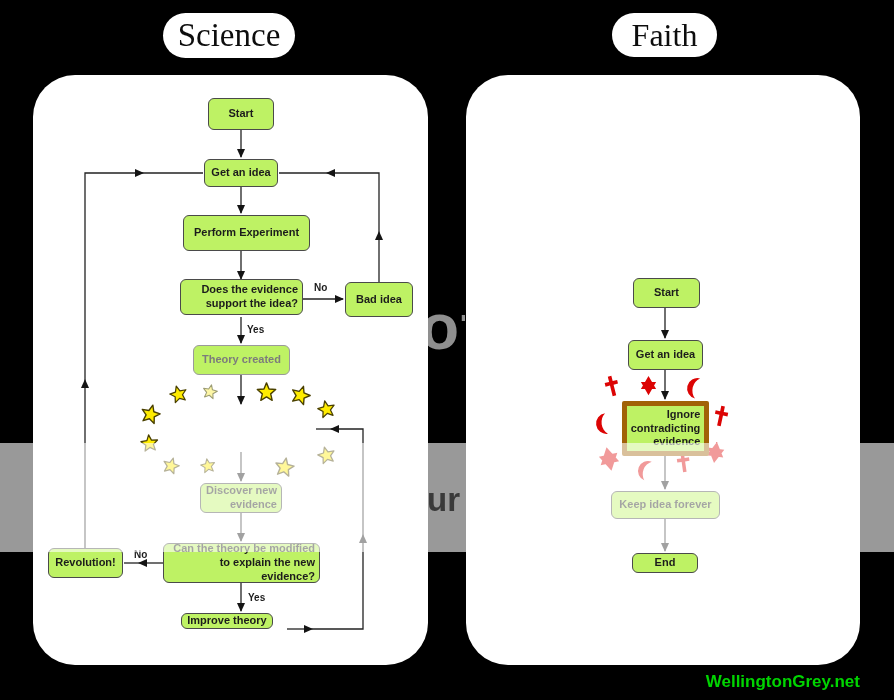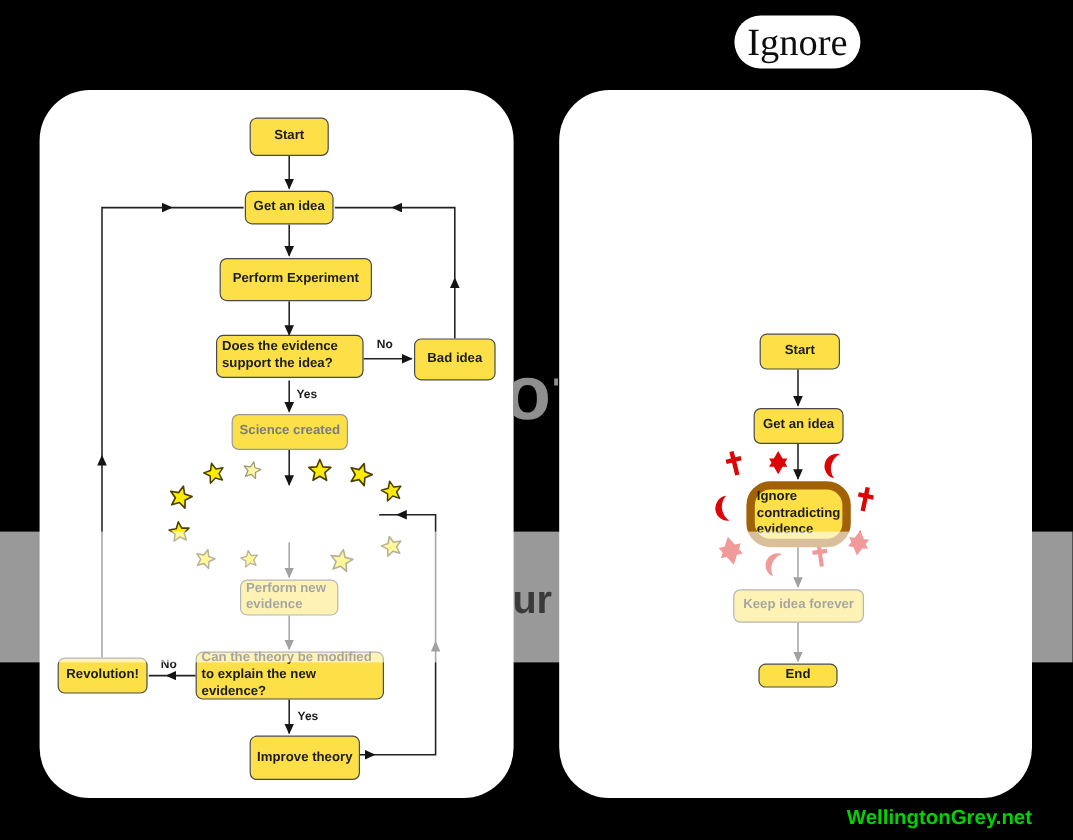--- a/index.html
+++ b/index.html
@@ -7,28 +7,28 @@
          font-family:"Liberation Sans","DejaVu Sans",sans-serif;}
   .capsule{position:absolute;background:#fff;border-radius:26px;display:flex;align-items:center;
            justify-content:center;font-family:"Liberation Serif","DejaVu Serif",serif;
            color:#0d0d0d;z-index:4;}
   .capsule.science{left:163px;top:13px;width:132px;height:45px;font-size:33px;}
   .capsule.faith{left:612px;top:13px;width:105px;height:44px;font-size:32px;}
   .panel{position:absolute;top:75px;height:590px;background:#fff;border-radius:42px;z-index:2;}
   .panel.science{left:33px;width:395px;}
   .panel.faith{left:466px;width:394px;}
   .connectors{position:absolute;left:0;top:0;width:100%;height:100%;}
-  .node{position:absolute;background:#fde047;border:1.5px solid #4a4a4a;border-radius:6px;
-        display:flex;align-items:center;justify-content:center;text-align:left;
+  .node{position:absolute;background:#bef264;border:1.5px solid #4a4a4a;border-radius:6px;
+        display:flex;align-items:center;justify-content:center;text-align:right;
         font-size:11px;font-weight:bold;color:#1c1c1c;line-height:1.25;
         padding:2px 4px;box-sizing:border-box;}
   .node.muted{border-color:#9a9a9a;color:#7c7c7c;}
   .node.hl-yellow{border:1.6px solid #222;border-radius:7px;font-size:11.5px;
         box-shadow:0 0 0 5px #f6e800,0 0 0 7px #958900,0 0 14px 10px rgba(255,240,60,.30);}
-  .node.hl-red{border:7px solid #a16207;border-radius:20px;padding:2px 6px;}
+  .node.hl-red{border:5px solid #a16207;border-radius:2px;padding:2px 6px;}
   .edge-label{position:absolute;font-size:10px;font-weight:bold;color:#1c1c1c;z-index:3;}
   .sym{position:absolute;overflow:visible;}
   .sym path,.sym polygon{fill:#dc0404;}
   .star polygon{fill:#ffec00;stroke:#4a4000;stroke-width:1.6;stroke-linejoin:round;}
   .star.pale polygon{fill:#fdf6a6;stroke:#9c9c74;}
   .gap-frag{position:absolute;overflow:hidden;}
   .gap-frag.top{left:428px;top:285px;width:37px;height:70px;z-index:3;}
   .gap-frag.top span{position:absolute;left:-8px;top:10px;font-size:64px;font-weight:bold;
         line-height:1;color:#8f8f8f;letter-spacing:2px;}
   .band{position:absolute;left:0;top:443px;width:894px;height:109px;
@@ -37,22 +37,25 @@
   .gap-frag.bandfrag span{position:absolute;left:-1px;top:40px;font-size:33px;font-weight:bold;
         line-height:1;color:#3a3a3a;}
   .footer{position:absolute;right:34px;bottom:8px;font-size:17px;font-weight:bold;
         color:#00d400;z-index:5;margin-top:22px;}
 </style>
 </head>
 <body>
 
 <div class="stage">
 
+  <div class="capsule science">
+    <span>Science</span>
+  </div>
   <div class="capsule faith">
-    <span>Ignore</span>
+    <span>Faith</span>
   </div>
 
   <div class="panel science">
     <svg class="connectors" viewBox="0 0 395 590">
       <defs>
         <marker id="ah1" markerWidth="9" markerHeight="8" refX="8" refY="4" orient="auto" markerUnits="userSpaceOnUse">
           <path d="M0,0 L9,4 L0,8 Z" fill="#141414"></path>
         </marker>
       </defs>
       <g stroke="#222" stroke-width="1.3" fill="none">
@@ -123,32 +126,32 @@
     <div class="node" style="left:150px;top:140px;width:127px;height:36px">
         <span>Perform Experiment</span>
       </div>
     <div class="node" style="left:147px;top:204px;width:123px;height:36px">
         <span>Does the evidence support the idea?</span>
       </div>
     <div class="node" style="left:312px;top:207px;width:68px;height:35px">
         <span>Bad idea</span>
       </div>
     <div class="node muted" style="left:160px;top:270px;width:97px;height:30px">
-        <span>Science created</span>
+        <span>Theory created</span>
       </div>
     <div class="node" style="left:167px;top:408px;width:82px;height:30px">
-        <span>Perform new evidence</span>
+        <span>Discover new evidence</span>
       </div>
     <div class="node" style="left:130px;top:468px;width:157px;height:40px">
         <span>Can the theory be modified to explain the new evidence?</span>
       </div>
     <div class="node" style="left:15px;top:473px;width:75px;height:30px">
         <span>Revolution!</span>
       </div>
-    <div class="node" style="left:175px;top:538px;width:92px;height:37px">
+    <div class="node" style="left:148px;top:538px;width:92px;height:16px">
         <span>Improve theory</span>
       </div>
 
     <span class="edge-label" style="left:214px;top:249px">Yes</span>
     <span class="edge-label" style="left:281px;top:207px">No</span>
     <span class="edge-label" style="left:215px;top:517px">Yes</span>
     <span class="edge-label" style="left:101px;top:474px">No</span>
   </div>
 
   <div class="panel faith">

